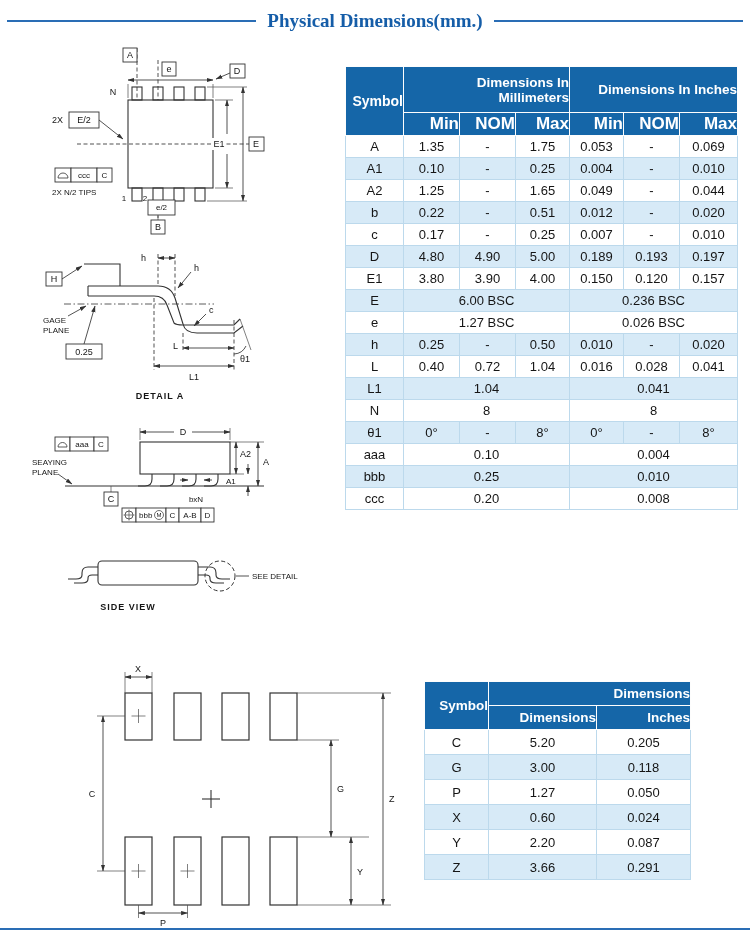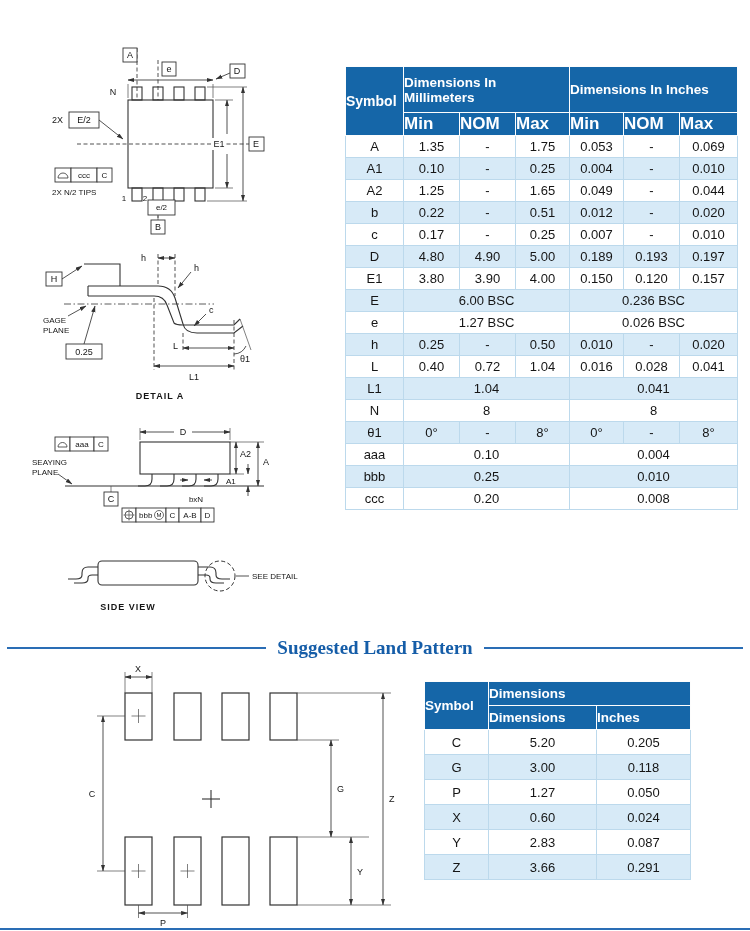--- a/index.html
+++ b/index.html
@@ -7,21 +7,21 @@
   body{font-family:"Liberation Sans",sans-serif}
   .page{position:relative;width:750px;height:931px;background:#fff;overflow:hidden}
   .section-title{position:absolute;left:7px;right:7px;display:flex;align-items:center;gap:11px}
   .section-title .rule{flex:1;height:2px;background:#2a6db5}
   .section-title h2{font-family:"Liberation Serif",serif;font-size:19px;font-weight:bold;color:#155da8;white-space:nowrap}
   #title1{top:10px}
   #title2{top:637px}
   .bottom-rule{position:absolute;left:0;right:0;bottom:1px;height:2px;background:#2a6db5}
 
   .tbl{border-collapse:collapse;table-layout:fixed;background:#fff}
-  .tbl th{background:#1566a8;color:#fff;border:1px solid #fdfdfd;font-weight:bold;text-align:left;vertical-align:middle}
+  .tbl th{background:#1566a8;color:#fff;border:1px solid #fdfdfd;font-weight:bold;text-align:right;vertical-align:middle}
   .tbl td{border:1px solid #bcd9ec;text-align:center;vertical-align:middle;color:#151515;background:#fff}
   .tbl tr.alt td{background:#d7eaf7}
   #dimtbl{position:absolute;left:345px;top:66px}
   .dim-table{width:392px;font-size:13px}
   .dim-table th.symh{font-size:14px}
   .dim-table th.grp{font-size:13.5px;height:46px}
   .dim-table tr.sub th{height:23px;font-size:17px}
   .dim-table td{height:22px;padding:0 2px}
   #landtbl{position:absolute;left:424px;top:681px}
   .land-table{width:266px;font-size:13px}
@@ -43,20 +43,25 @@
   .draw .dashdot{stroke-dasharray:7 2.5 1.5 2.5;stroke-width:0.8}
   .draw .dim{stroke-width:0.85}
   .draw .ext{stroke:#4a4a4a;stroke-width:0.7}
   .draw .wbg{fill:#fff;stroke:none}
 </style>
 </head>
 <body>
 
 <div class="page">
 
+  <div class="section-title" id="title1">
+    <span class="rule"></span>
+    <h2>Physical Dimensions(mm.)</h2>
+    <span class="rule"></span>
+  </div>
 
   <svg class="draw" style="left:25px;top:42px" width="300" height="200" viewBox="0 0 300 200">
     <defs>
         <marker id="a1" markerWidth="8" markerHeight="6" refX="7.5" refY="2.5" orient="auto-start-reverse">
           <path d="M0,0 L8,2.5 L0,5 Z" fill="#333"></path>
         </marker>
       </defs>
     <g>
       <rect class="geo" x="103" y="58" width="85" height="88"></rect>
       <rect class="geo" x="107" y="45" width="10" height="13"></rect>
@@ -393,25 +398,20 @@
           </tr>
         <tr>
             <td class="sym">ccc</td>
             <td colspan="3">0.20</td>
             <td colspan="3">0.008</td>
           </tr>
       </tbody>
     </table>
   </div>
 
-  <div class="section-title" id="title2">
-    <span class="rule"></span>
-    <h2>Suggested Land Pattern</h2>
-    <span class="rule"></span>
-  </div>
 
   <svg class="draw" style="left:85px;top:664px" width="330" height="266" viewBox="0 0 330 266">
     <defs>
         <marker id="a5" markerWidth="8" markerHeight="6" refX="7.5" refY="2.5" orient="auto-start-reverse">
           <path d="M0,0 L8,2.5 L0,5 Z" fill="#333"></path>
         </marker>
       </defs>
     <g>
       <rect class="pad" x="40" y="29" width="27" height="47"></rect>
         <rect class="pad" x="89" y="29" width="27" height="47"></rect>
@@ -493,21 +493,21 @@
             <td>1.27</td>
             <td>0.050</td>
           </tr>
         <tr class="alt">
             <td>X</td>
             <td>0.60</td>
             <td>0.024</td>
           </tr>
         <tr>
             <td>Y</td>
-            <td>2.83</td>
+            <td>2.20</td>
             <td>0.087</td>
           </tr>
         <tr class="alt">
             <td>Z</td>
             <td>3.66</td>
             <td>0.291</td>
           </tr>
       </tbody>
     </table>
   </div>

